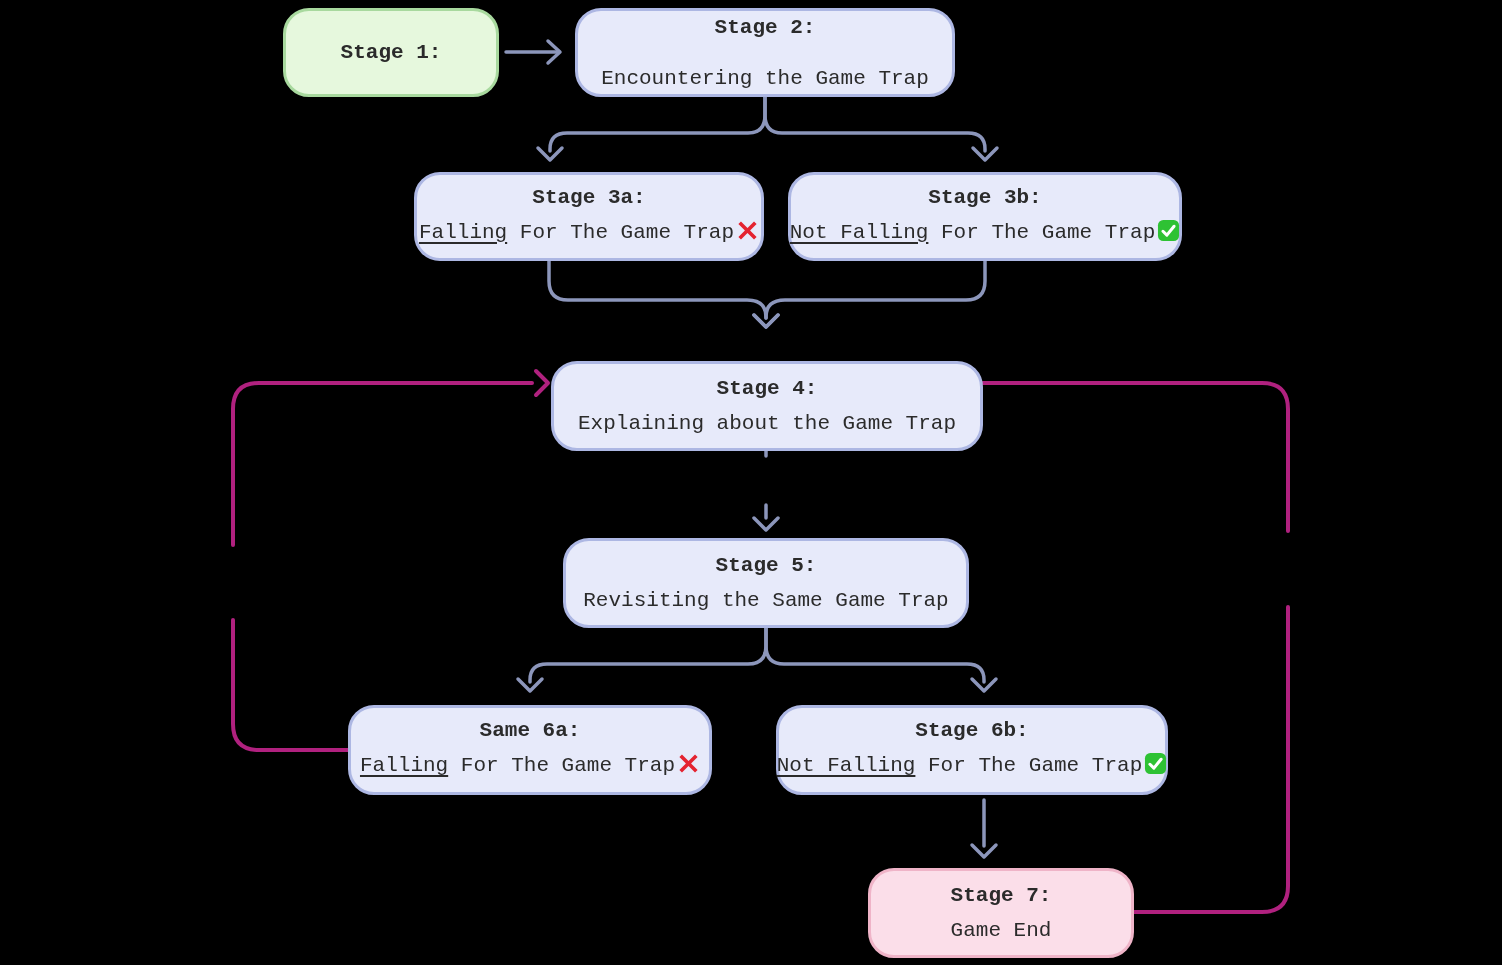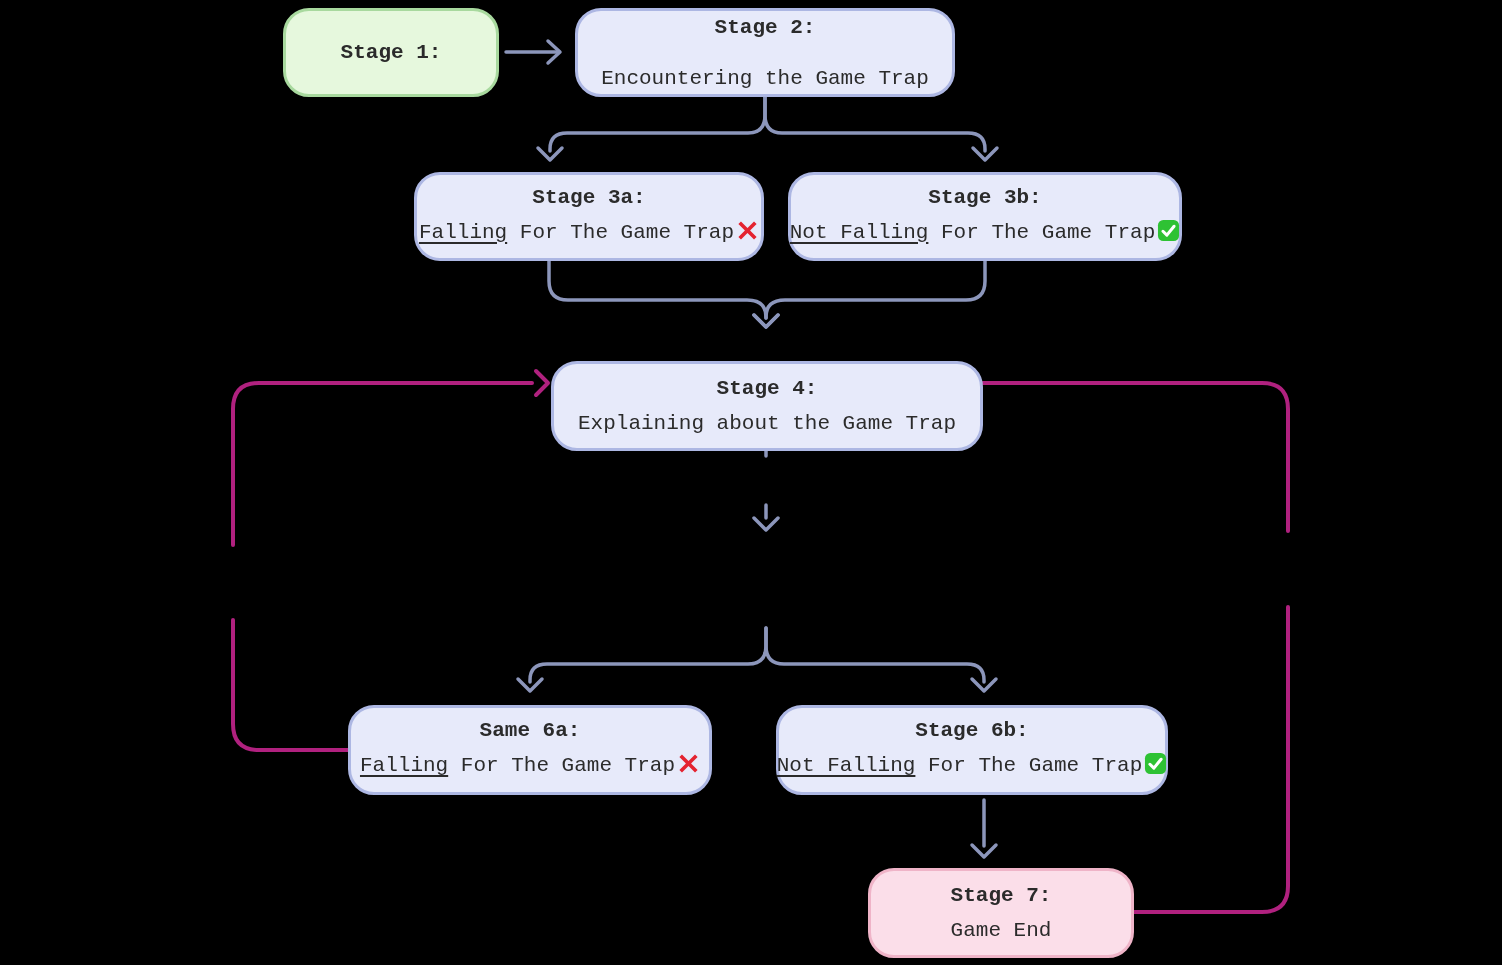--- a/index.html
+++ b/index.html
@@ -164,20 +164,24 @@
             <rect x="1" y="1" width="22" height="22" rx="5.5" fill="#2ec234"></rect>
             <path d="M6.2,12.8 L10.3,16.8 L17.8,7.6" stroke="#ffffff" stroke-width="3.2" fill="none" stroke-linecap="round" stroke-linejoin="round"></path>
           </svg></span></div>
   </div>
 
   <div class="node" style="left:551px; top:337px; width:432px; height:90px;margin-top:24px;">
     <div class="node-title">Stage 4:</div>
     <div class="node-line2"><span class="u"></span><span>Explaining about the Game Trap</span></div>
   </div>
 
+  <div class="node" style="left:563px; top:538px; width:406px; height:90px;">
+    <div class="node-title">Stage 5:</div>
+    <div class="node-line2"><span class="u"></span><span>Revisiting the Same Game Trap</span></div>
+  </div>
 
   <div class="node" style="left:348px; top:705px; width:364px; height:90px;">
     <div class="node-title">Same 6a:</div>
     <div class="node-line2"><span class="u">Falling</span><span> For The Game Trap</span><span class="icon"><svg viewBox="0 0 24 24">
             <path fill="#e42330" d="M2.5,5.2 L5.2,2.5 L12,9.3 L18.8,2.5 L21.5,5.2 L14.7,12 L21.5,18.8 L18.8,21.5 L12,14.7 L5.2,21.5 L2.5,18.8 L9.3,12 Z"></path>
           </svg></span></div>
   </div>
 
   <div class="node" style="left:776px; top:705px; width:392px; height:90px;">
     <div class="node-title">Stage 6b:</div>

